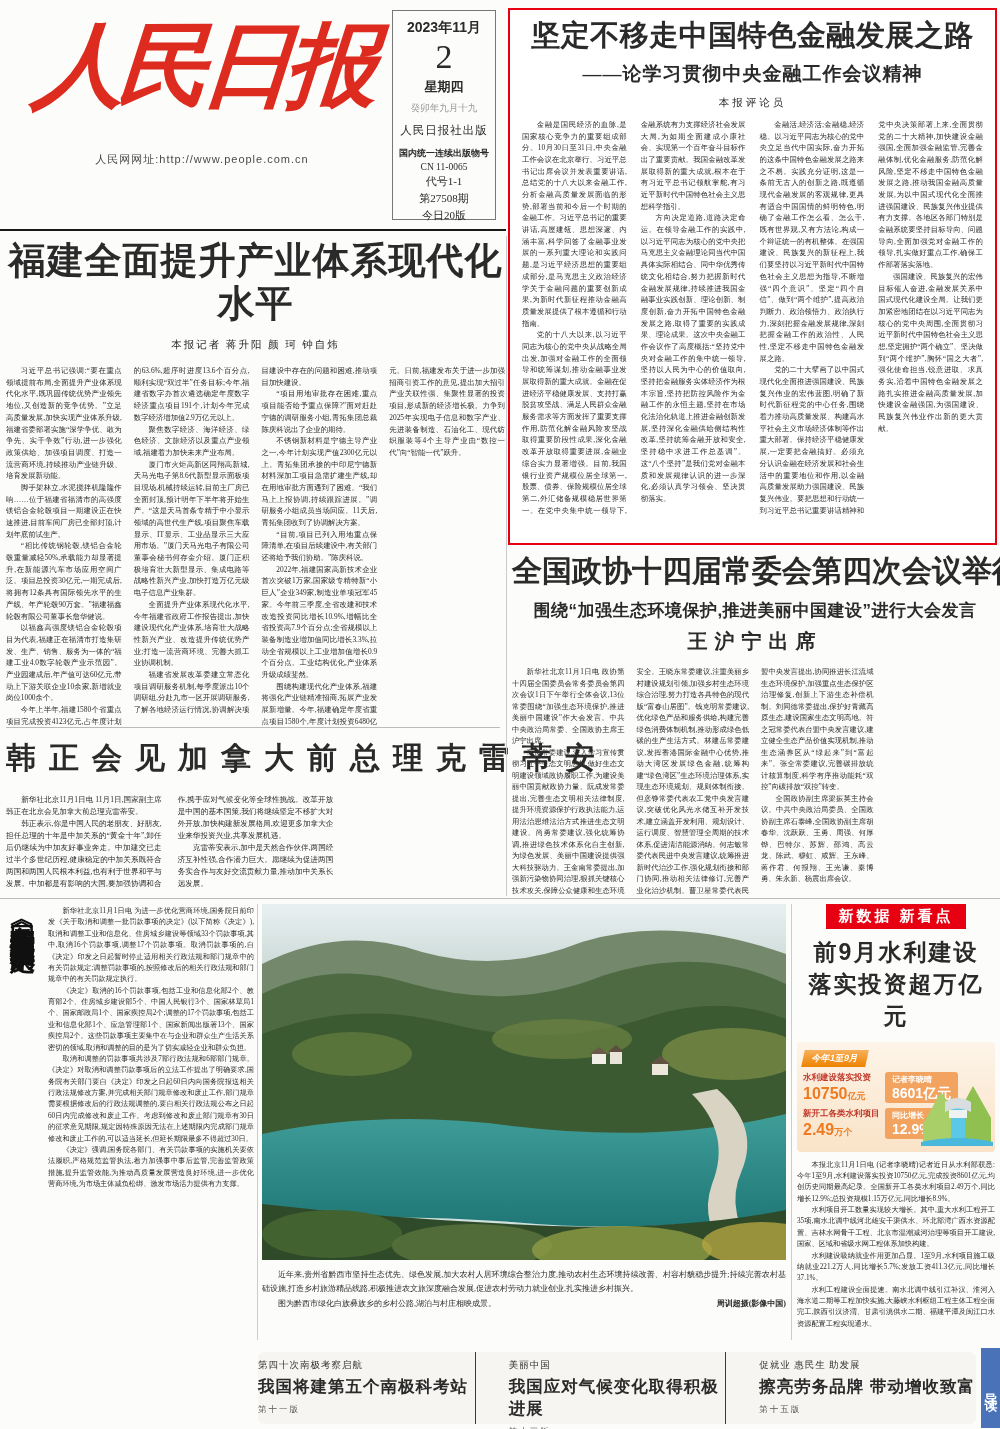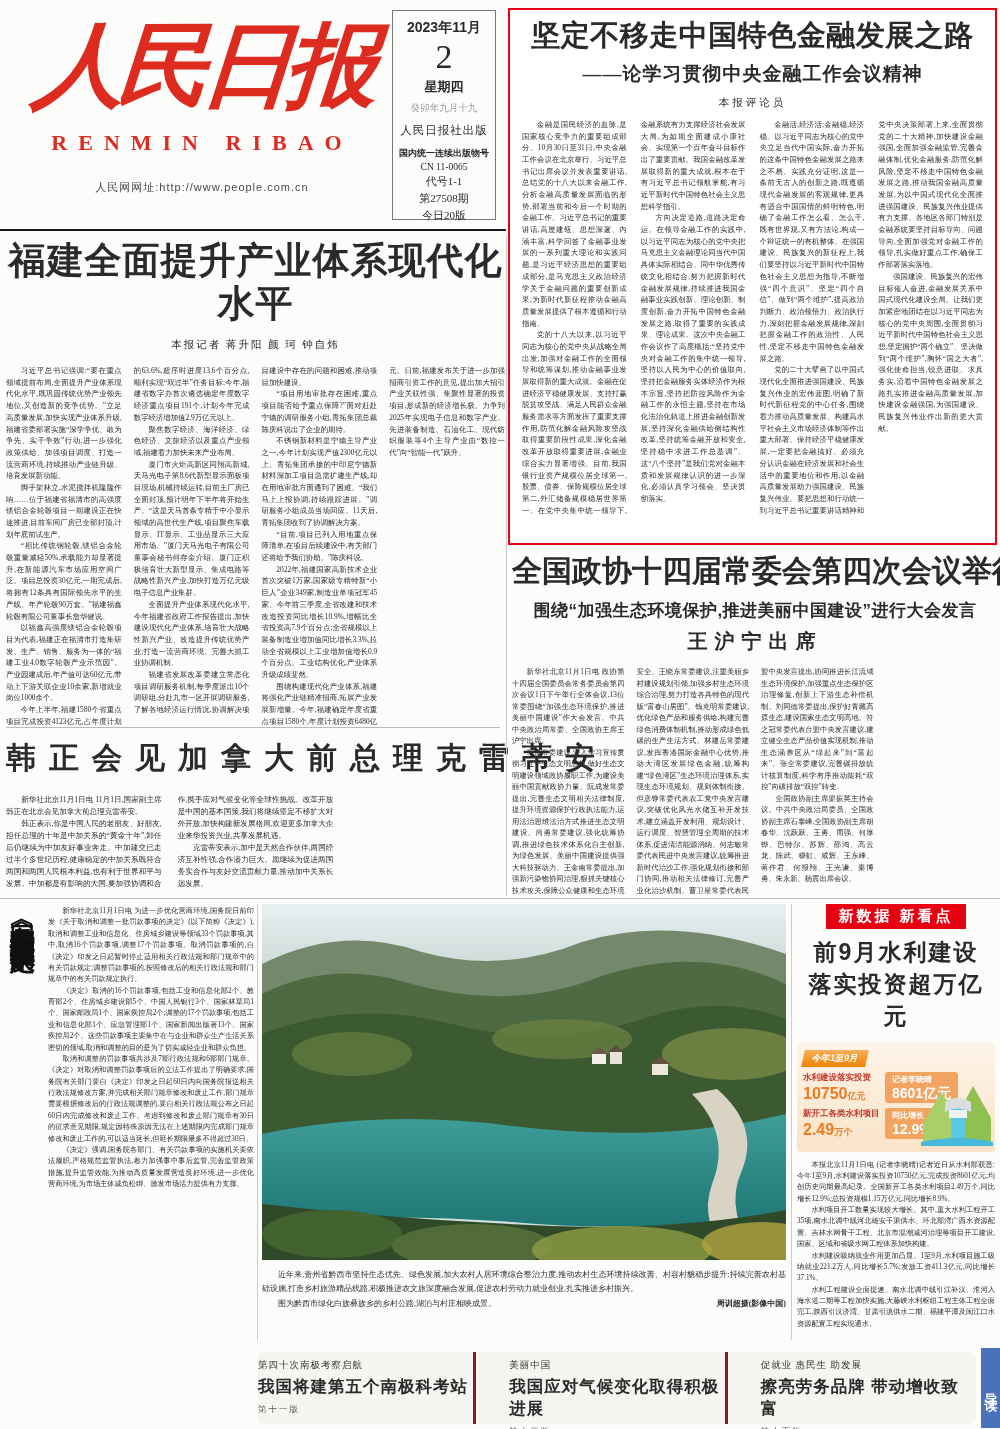--- a/index.html
+++ b/index.html
@@ -92,37 +92,36 @@
   .w-cell-r .w-value2{font-size:14px;font-weight:bold;line-height:1.15;}
   .w-dam{position:absolute;right:2px;top:30px;}
   .w-body{margin-top:8px;font-size:7.2px;height:198px;}
   .w-source{font-size:7.5px;margin-top:3px;display:flex;gap:16px;}
   .w-source b{font-weight:bold;}
 
   
   .teasers{position:absolute;left:258px;top:1352px;width:718px;height:72px;display:flex;
            background:#f6f5f1;border-radius:6px;}
   .teaser{flex:1;text-align:left;padding-top:7px;}
-  .teaser + .teaser{border-left:3px solid #7f1d1d;padding-left:33px;}
+  .teaser + .teaser{border-left:1px solid #7f1d1d;padding-left:33px;}
   .t-kicker{font-size:9.5px;letter-spacing:1px;color:#333;}
   .t-title{font-size:16.5px;font-weight:bold;margin-top:4px;letter-spacing:1px;}
   .t-page{font-size:8.5px;color:#555;margin-top:6px;letter-spacing:2px;}
 
   .daodu{position:absolute;left:981px;top:1348px;width:19px;height:80px;background:#4a72b8;color:#fff;
          writing-mode:vertical-rl;display:flex;align-items:center;justify-content:center;
          font-size:13px;font-weight:bold;letter-spacing:5px;font-family:"Liberation Sans",sans-serif;}
 </style>
 </head>
 <body>
 
 <div class="page">
 
   <div class="masthead">
     <div class="brand">人民日报</div>
-    <div class="brand-latin">RENMIN RIBAO</div>
     <div class="brand-url">人民网网址:http://www.people.com.cn</div>
   </div>
   <div class="rule-masthead"></div>
 
   <div class="datebox">
     <div class="d-ym">2023年11月</div>
     <div class="d-day">2</div>
     <div class="d-week">星期四</div>
     <div class="d-lunar">癸卯年九月十九</div>
     <div class="d-pub">人民日报社出版</div>

